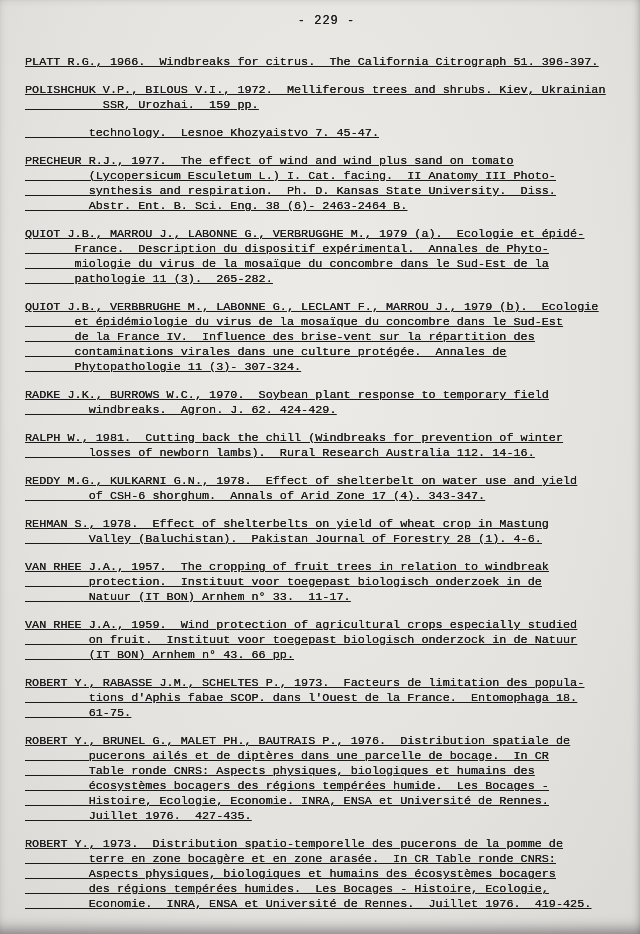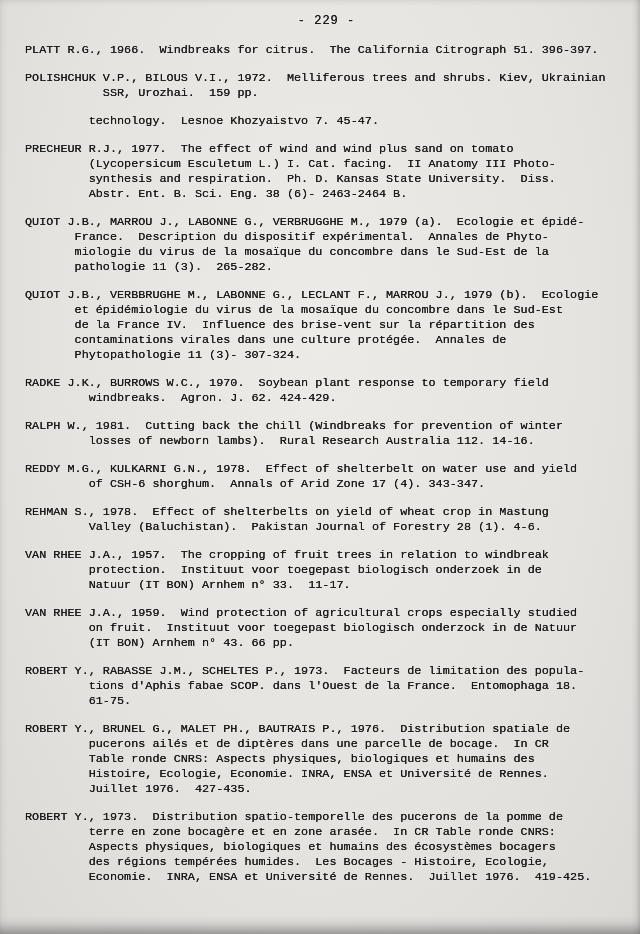--- a/index.html
+++ b/index.html
@@ -13,26 +13,26 @@
                 inset -7px 0 10px -8px rgba(60,60,60,.35),
                 inset 0 4px 8px -6px rgba(60,60,60,.25);
     font-family: "Liberation Mono", "DejaVu Sans Mono", monospace;
     color: #1b1b1b;
     padding: 14px 12px 0 25px;
   }
   .page-number {
     text-align: center;
     font-size: 12px;
     line-height: 15px;
-    margin-bottom: 14px;
+    margin-bottom: 26px;
     letter-spacing: 1px;
     white-space: pre;
     text-shadow: 0 0 .5px currentColor;
   }
-  .entry { margin-bottom: 13px; }
+  .entry { margin-bottom: 13px; text-decoration: underline; }
   .line {
     font-size: 11.8px;
     line-height: 15px;
     white-space: pre;
     text-shadow: 0 0 .5px currentColor;
   }
 </style>
 </head>
 <body>
 
@@ -96,20 +96,21 @@
     </div>
     <div class="entry">
       <div class="line first">ROBERT Y., RABASSE J.M., SCHELTES P., 1973.  Facteurs de limitation des popula-</div>
       <div class="line cont">         tions d'Aphis fabae SCOP. dans l'Ouest de la France.  Entomophaga 18.</div>
       <div class="line cont">         61-75.</div>
     </div>
     <div class="entry">
       <div class="line first">ROBERT Y., BRUNEL G., MALET PH., BAUTRAIS P., 1976.  Distribution spatiale de</div>
       <div class="line cont">         pucerons ailés et de diptères dans une parcelle de bocage.  In CR</div>
       <div class="line cont">         Table ronde CNRS: Aspects physiques, biologiques et humains des</div>
+      <div class="line cont">         écosystèmes bocagers des régions tempérées humide.  Les Bocages -</div>
       <div class="line cont">         Histoire, Ecologie, Economie. INRA, ENSA et Université de Rennes.</div>
       <div class="line cont">         Juillet 1976.  427-435.</div>
     </div>
     <div class="entry">
       <div class="line first">ROBERT Y., 1973.  Distribution spatio-temporelle des pucerons de la pomme de</div>
       <div class="line cont">         terre en zone bocagère et en zone arasée.  In CR Table ronde CNRS:</div>
       <div class="line cont">         Aspects physiques, biologiques et humains des écosystèmes bocagers</div>
       <div class="line cont">         des régions tempérées humides.  Les Bocages - Histoire, Ecologie,</div>
       <div class="line cont">         Economie.  INRA, ENSA et Université de Rennes.  Juillet 1976.  419-425.</div>
     </div>

